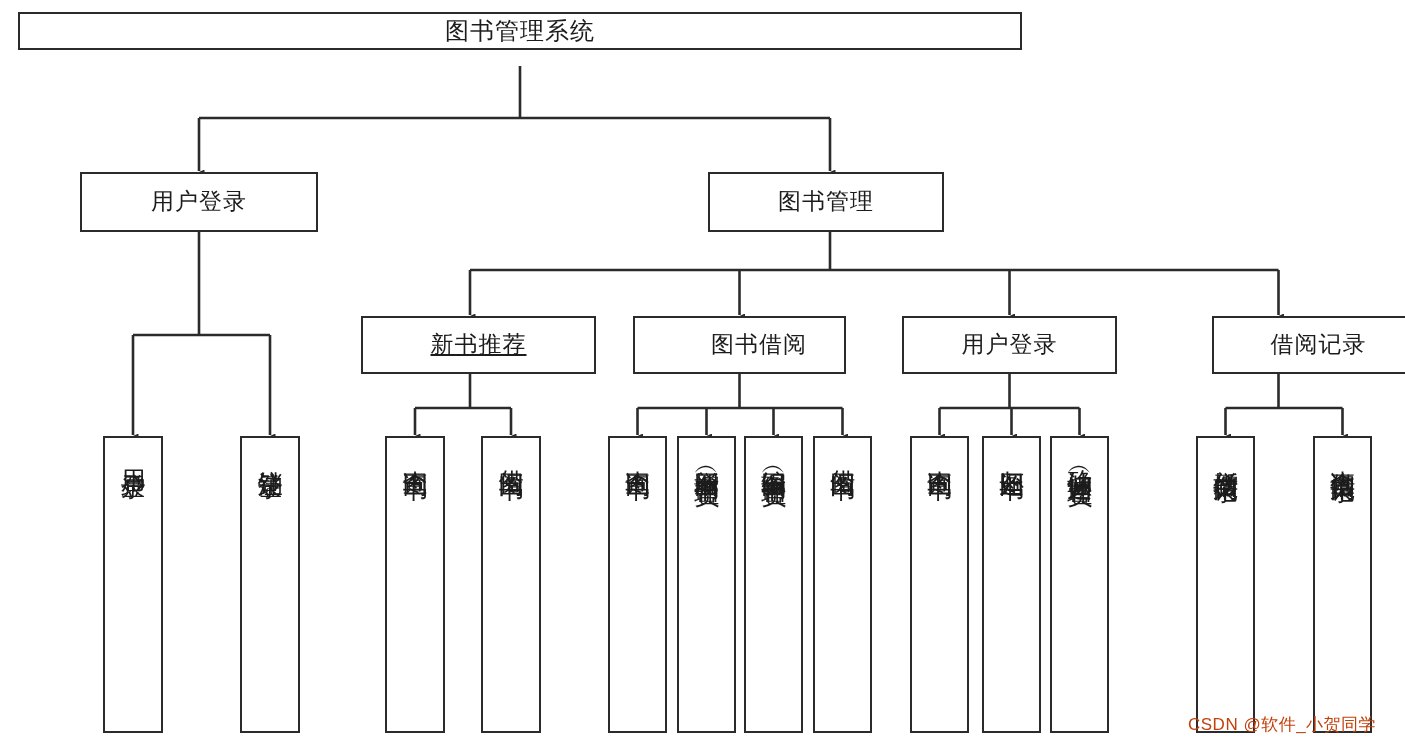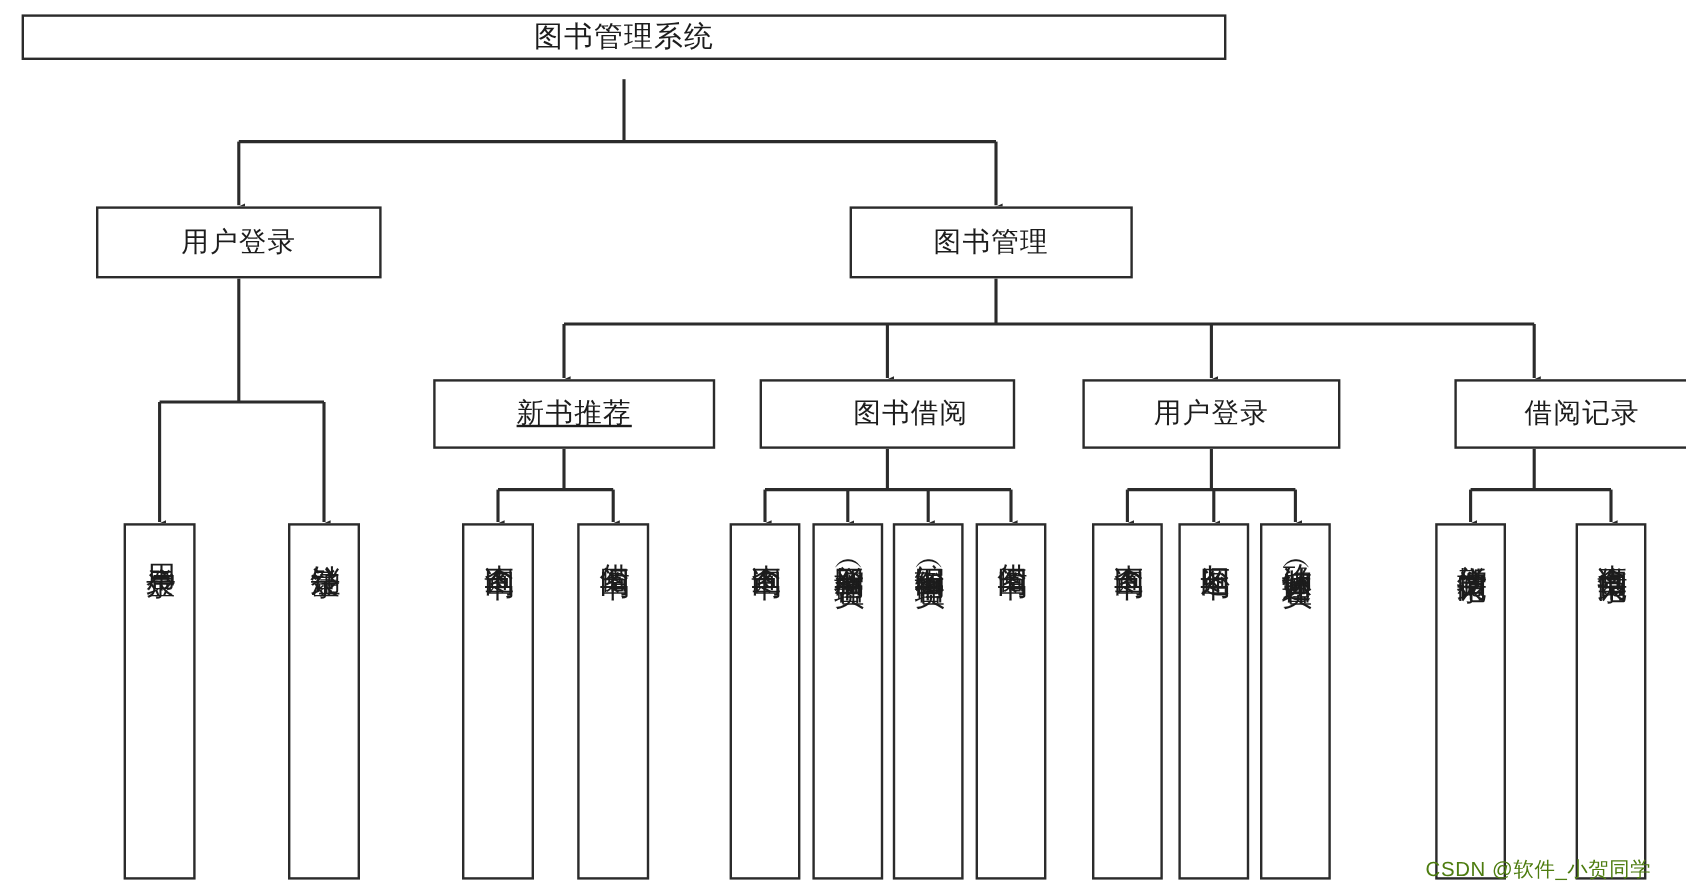--- a/index.html
+++ b/index.html
@@ -54,21 +54,21 @@
     line-height: 1.18;
     letter-spacing: 2px;
     color: #1c1c1c;
     white-space: nowrap;
   }
   .watermark {
     position: absolute;
     left: 1188px;
     top: 713px;
     font-size: 17px;
-    color: #4d7c0f;
+    color: #c2410c;
     white-space: nowrap;
     letter-spacing: 0.5px;
   }
 </style>
 </head>
 <body>
 
 <div id="canvas">
   <svg id="edges" viewBox="0 0 1405 747" width="1405" height="747" xmlns="http://www.w3.org/2000/svg">
     <defs>

